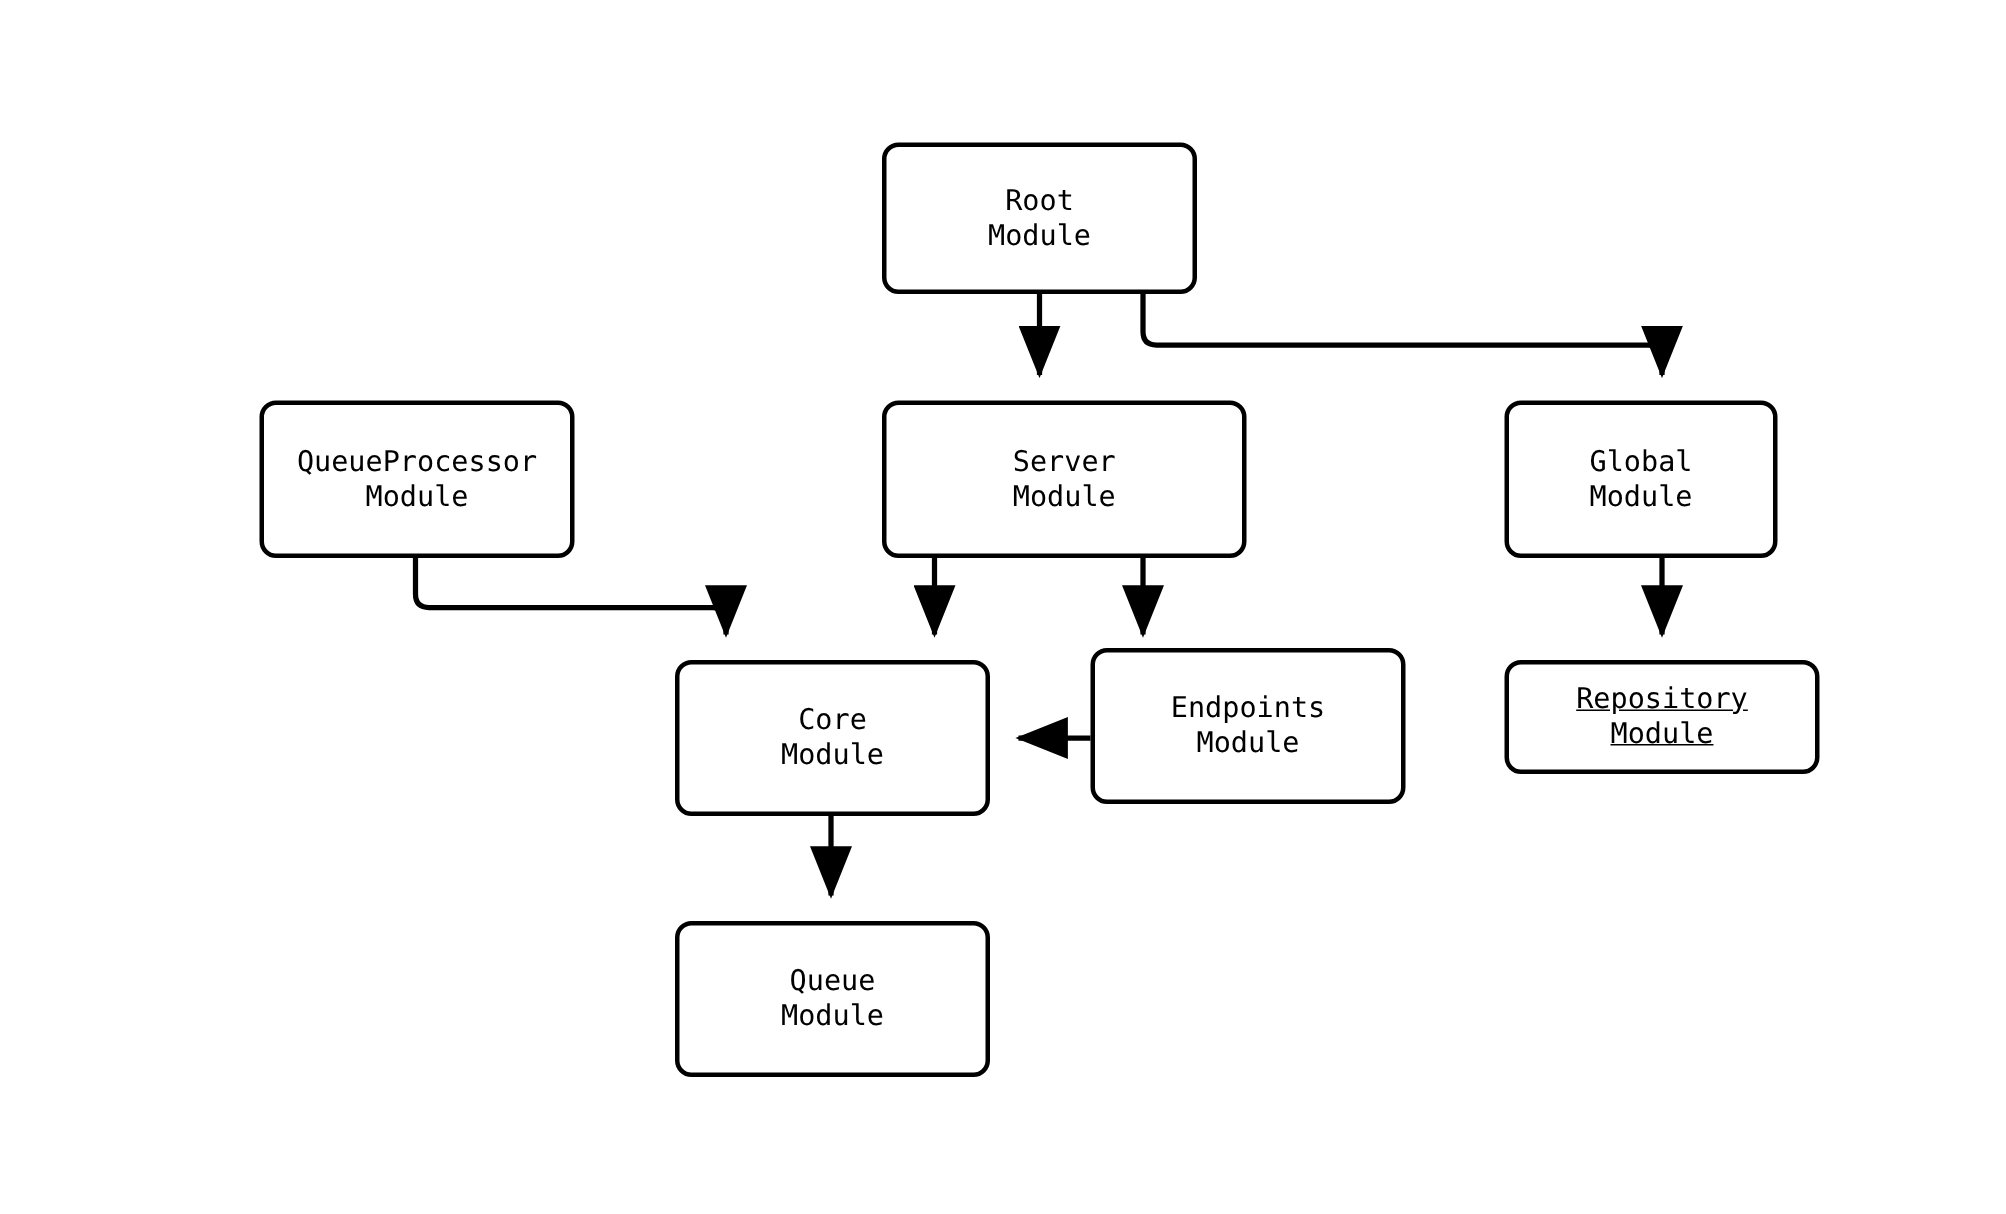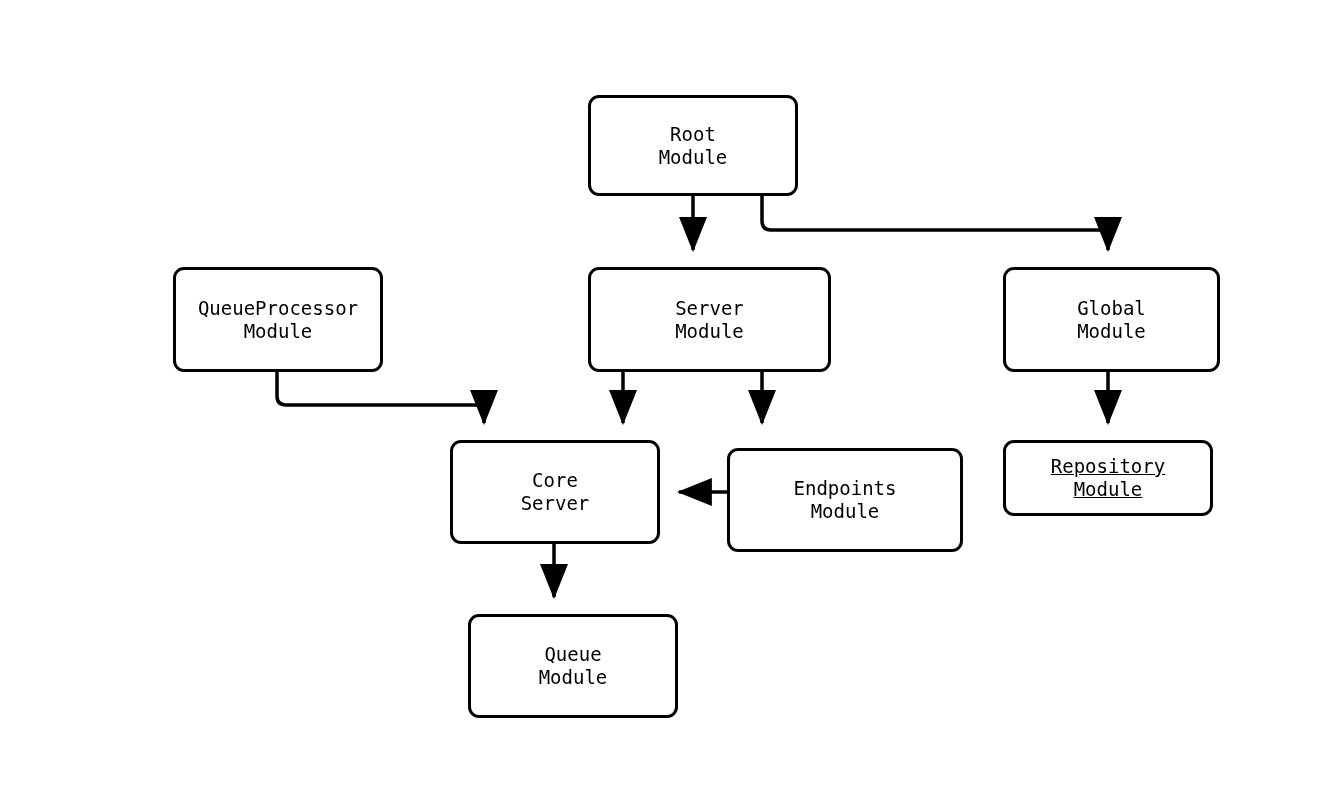--- a/index.html
+++ b/index.html
@@ -84,38 +84,38 @@
   <div class="node" style="left:133px; top:267px; width:210px; height:105px;justify-content:center;">
     <span class="node-label">QueueProcessor
 Module</span>
   </div>
 
   <div class="node" style="left:548px; top:267px; width:243px; height:105px;">
     <span class="node-label">Server
 Module</span>
   </div>
 
-  <div class="node" style="left:963px; top:267px; width:217px; height:105px;">
+  <div class="node" style="left:963px; top:267px; width:182px; height:105px;">
     <span class="node-label">Global
 Module</span>
   </div>
 
   <div class="node" style="left:410px; top:440px; width:210px; height:104px;">
     <span class="node-label">Core
-Server</span>
+Module</span>
   </div>
 
-  <div class="node" style="left:687px; top:448px; width:236px; height:104px;">
+  <div class="node" style="left:687px; top:432px; width:210px; height:104px;">
     <span class="node-label">Endpoints
 Module</span>
   </div>
 
   <div class="node" style="left:963px; top:440px; width:210px; height:76px;text-decoration:underline;">
     <span class="node-label">Repository
 Module</span>
   </div>
 
-  <div class="node" style="left:428px; top:614px; width:210px; height:104px;align-items:center;">
+  <div class="node" style="left:410px; top:614px; width:210px; height:104px;align-items:center;">
     <span class="node-label">Queue
 Module</span>
   </div>
 
 </div>
 
 </body></html>

